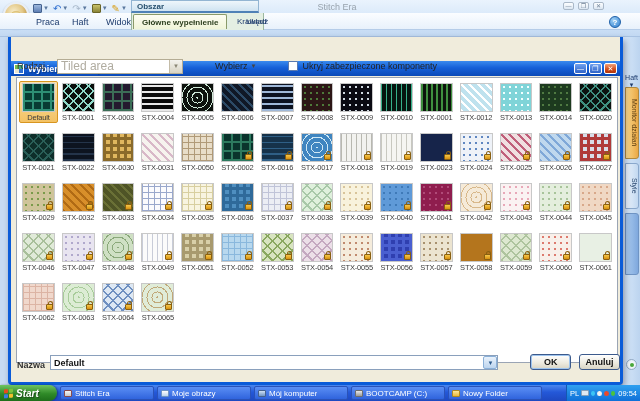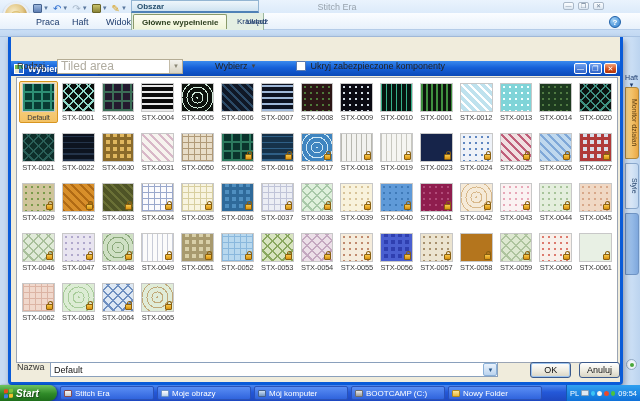--- a/index.html
+++ b/index.html
@@ -67,37 +67,37 @@
     background:linear-gradient(#6fa0ee,#2f64c8); color:#fff; font-size:7px; line-height:9px; text-align:center; }
   .dlg-btn.close { background:linear-gradient(#f0a078,#d04a18 60%,#b03408); }
   .dlg-controls { position:absolute; left:6px; top:20px; width:600px; height:18px; display:flex; align-items:center; }
   .lbl-rodzaj { font-size:9px; color:#333; width:40px; }
   .combo { width:126px; height:15px; background:#fff; border:1px solid #b4ac94; display:flex; align-items:center; }
   .combo .val { flex:1; font-size:12px; color:#b0aca0; padding-left:3px; white-space:nowrap; overflow:hidden; }
   .combo .arrow { width:13px; height:13px; background:linear-gradient(#f4f3ee,#d8d4c4); border-left:1px solid #c4bca8;
     font-size:6px; color:#8a8674; text-align:center; line-height:13px; }
   .wybierz { margin-left:28px; font-size:9px; color:#222; display:flex; align-items:center; gap:3px; padding:2px 4px; }
   .wybierz .caret { font-size:6px; color:#444; }
-  .chkwrap { margin-left:36px; display:flex; align-items:center; gap:4px; }
+  .chkwrap { margin-left:28px; display:flex; align-items:center; gap:4px; }
   .chk { width:10px; height:10px; background:#fff; border:1px solid #5a7ab0; border-radius:1px; }
   .chk-label { font-size:9px; color:#222; }
 
   .tex-panel { position:absolute; left:5px; top:40px; width:602px; height:286px; background:#fff;
     border:1px solid #9aa4b4; overflow:hidden; }
   .grid { display:grid; grid-template-columns:repeat(15,1fr); column-gap:1px; row-gap:8px; padding:3px 2px; }
   .tex-item { position:relative; text-align:center; padding:1px 0 0; border:1px solid transparent; border-radius:2px; }
   .tex-item.sel { background:linear-gradient(#fbe3ae,#f3c264); border:1px solid #d8951f; }
   .thumb { height:29px; margin:0 2px; border:1px solid #c8c8c8; position:relative; }
   .tex-lbl { font-size:7.5px; letter-spacing:-0.2px; color:#3c3c3c; margin-top:1px; white-space:nowrap; }
   .lock { position:absolute; right:1px; bottom:1px; width:7px; height:6px; background:linear-gradient(#f5c84a,#d89010);
     border:1px solid #8a6010; border-radius:1px; }
   .lock::before { content:""; position:absolute; left:1px; top:-4px; width:3px; height:3px;
     border:1px solid #8a6010; border-bottom:none; border-radius:3px 3px 0 0; }
 
-  .dlg-footer { position:absolute; left:6px; bottom:3px; width:603px; height:17px; display:flex; align-items:flex-start; }
+  .dlg-footer { position:absolute; left:6px; bottom:12px; width:603px; height:17px; display:flex; align-items:flex-end;font-weight:bold; }
   .lbl-nazwa { font-size:9px; color:#333; width:34px; }
   .name-combo { width:462px; height:15px; background:#fff; border:1px solid #8aa0bc; display:flex; align-items:center; }
   .name-combo .val { flex:1; font-size:9px; color:#111; padding-left:3px; }
   .name-combo .arrow { width:14px; height:13px; background:linear-gradient(#e9f2fc,#bcd4ee); border:1px solid #8ab0d8;
     font-size:6px; color:#2c5a8c; text-align:center; line-height:12px; border-radius:2px; }
   .btn { width:42px; height:16px; border:1px solid #3c5a8c; border-radius:3px;
     background:linear-gradient(#ffffff,#ece9dd 60%,#d8d4c4); font-size:9px; color:#111; text-align:center; line-height:14px; }
   .btn.ok { margin-left:32px; box-shadow:inset 0 0 0 1px #9ec4ee; }
   .btn.cancel { margin-left:8px; }
 

